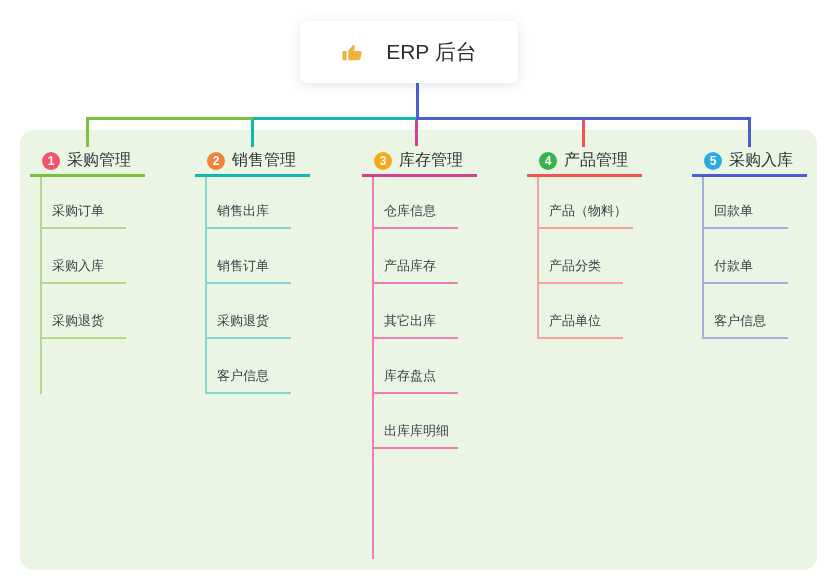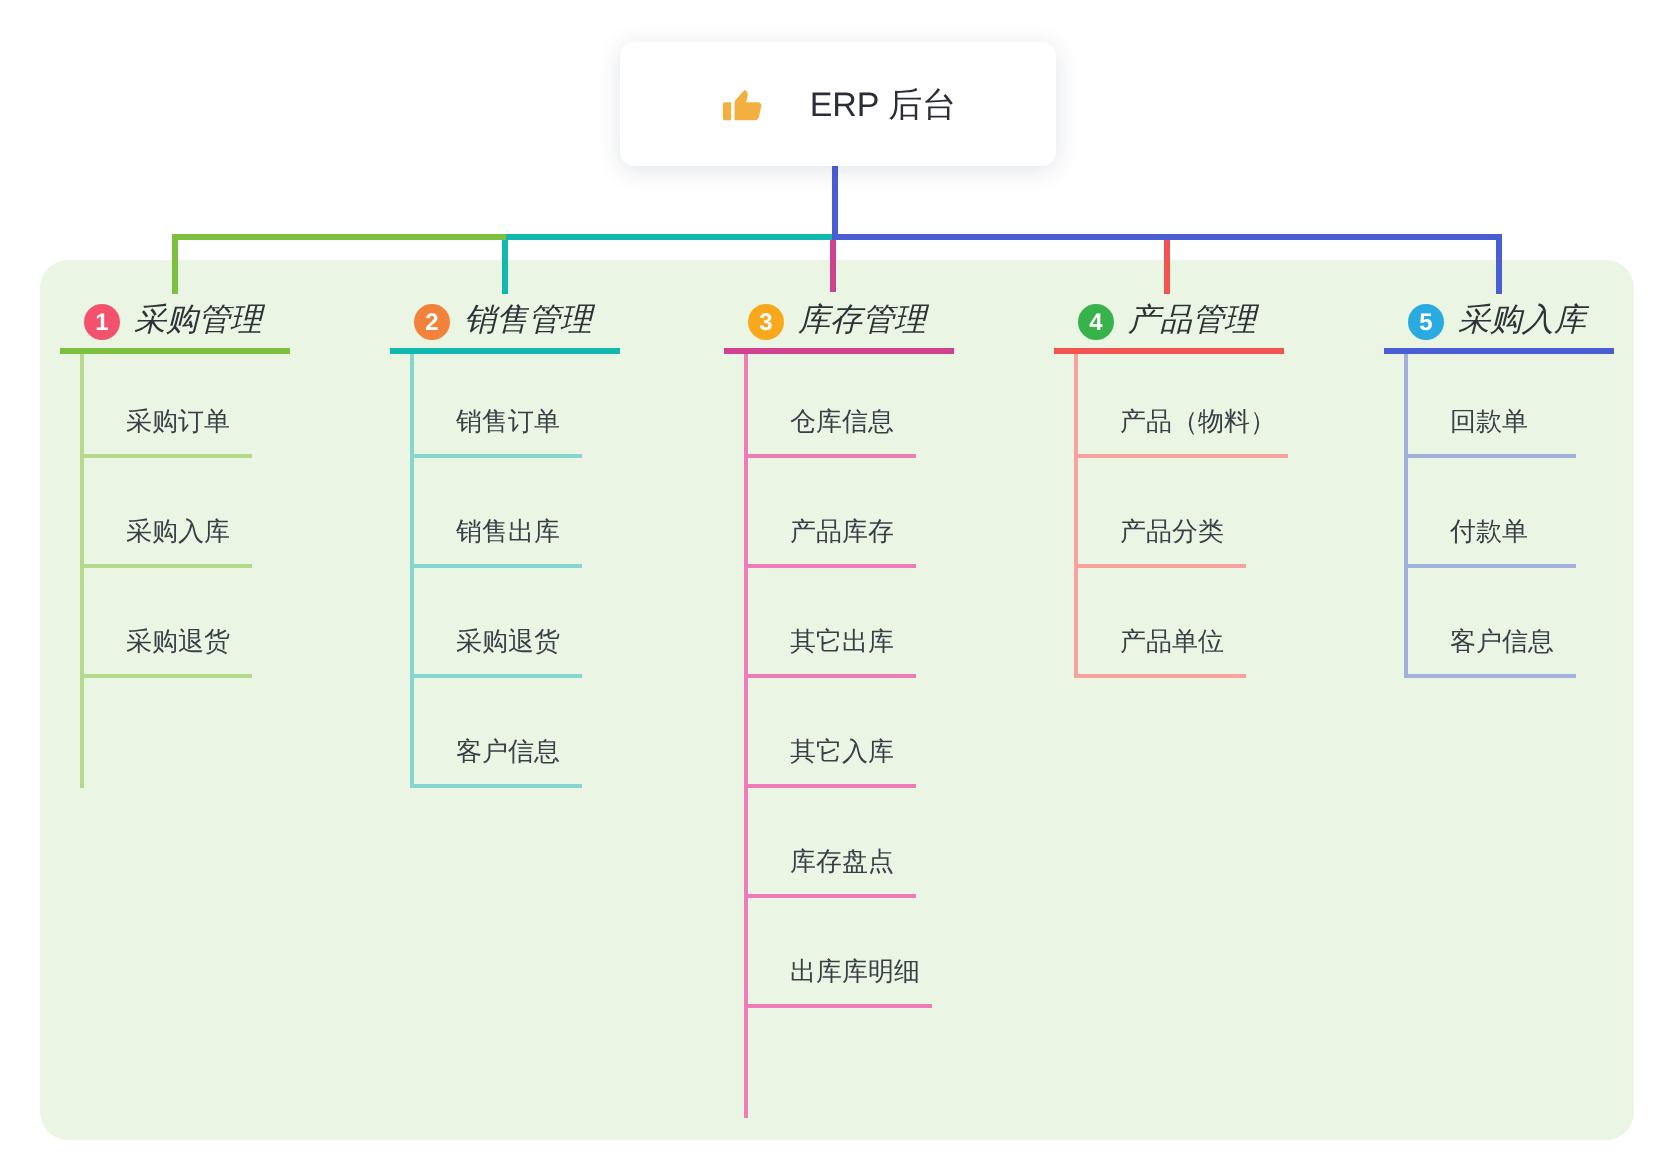--- a/index.html
+++ b/index.html
@@ -18,50 +18,50 @@
   .v{width:3px;}
   .drop-green{left:86px;top:117px;height:30px;}
   .drop-teal{left:251px;top:117px;height:30px;}
   .drop-magenta{left:415px;top:120px;height:26px;}
   .drop-red{left:582px;top:117px;height:30px;}
   .drop-blue{left:748px;top:117px;height:30px;}
   .root-vline{left:416px;top:83px;height:37px;}
 
   
   .rootcard{
-    position:absolute;left:310px;top:21px;width:218px;height:62px;
+    position:absolute;left:300px;top:21px;width:218px;height:62px;
     background:#ffffff;border-radius:7px;
     box-shadow:0 2px 12px rgba(40,60,90,.14);
     display:flex;align-items:center;justify-content:center;gap:22px;
-    font-size:17px;font-weight:500;color:#2b2e36;
+    font-size:21px;font-weight:500;color:#2b2e36;
   }
   .ticon{display:flex;align-items:center;}
 
   
   .branch{position:absolute;top:147px;width:115px;}
   .b1{left:30px;} .b2{left:195px;} .b3{left:362px;} .b4{left:527px;} .b5{left:692px;}
   .blabel{
     display:flex;align-items:center;gap:7px;height:27px;padding-left:12px;
     border-bottom:3px solid var(--c);cursor:default;
   }
   .badge{
     width:18px;height:18px;border-radius:50%;flex:0 0 18px;
     display:flex;align-items:center;justify-content:center;
     color:#fff;font-size:12px;font-weight:bold;line-height:1;
   }
-  .btext{font-size:16px;font-weight:500;color:#2f3338;white-space:nowrap;font-style:italic;}
+  .btext{font-size:16px;font-weight:500;color:#2f3338;white-space:nowrap;}
   .vline{position:absolute;left:10px;top:30px;width:2px;background:var(--cl);}
   .b1 .vline,.b2 .vline{height:217px;}
   .b3 .vline{height:382px;}
   .b4 .vline,.b5 .vline{height:162px;}
   .rows{position:absolute;left:10px;top:30px;}
   .row{
     box-sizing:border-box;height:55px;width:max-content;min-width:86px;
     display:flex;align-items:flex-end;
-    padding:0 6px 7px 23px;border-bottom:2px solid var(--cl);
+    padding:0 6px 7px 12px;border-bottom:2px solid var(--cl);
   }
   .row:first-child{height:52px;}
   .row span{font-size:13px;color:#3a3e46;white-space:nowrap;}
 </style>
 </head>
 <body>
 
 <div class="stage">
 
   <div class="panel" style="background: rgb(234, 246, 227);"></div>
@@ -106,24 +106,24 @@
   </div>
 
   <div class="branch b2" style="--c: #12b7ae; --cl: #84d6ce;">
     <div class="blabel">
       <span class="badge" style="background: rgb(242, 129, 60);">2</span>
       <span class="btext">销售管理</span>
     </div>
     <div class="vline"></div>
     <div class="rows">
       <div class="row">
-          <span>销售订单</span>
+          <span>销售出库</span>
         </div>
       <div class="row">
-          <span>销售出库</span>
+          <span>销售订单</span>
         </div>
       <div class="row">
           <span>采购退货</span>
         </div>
       <div class="row">
           <span>客户信息</span>
         </div>
     </div>
   </div>
 
@@ -135,23 +135,20 @@
     <div class="vline"></div>
     <div class="rows">
       <div class="row">
           <span>仓库信息</span>
         </div>
       <div class="row">
           <span>产品库存</span>
         </div>
       <div class="row">
           <span>其它出库</span>
-        </div>
-      <div class="row">
-          <span>其它入库</span>
         </div>
       <div class="row">
           <span>库存盘点</span>
         </div>
       <div class="row">
           <span>出库库明细</span>
         </div>
     </div>
   </div>
 

